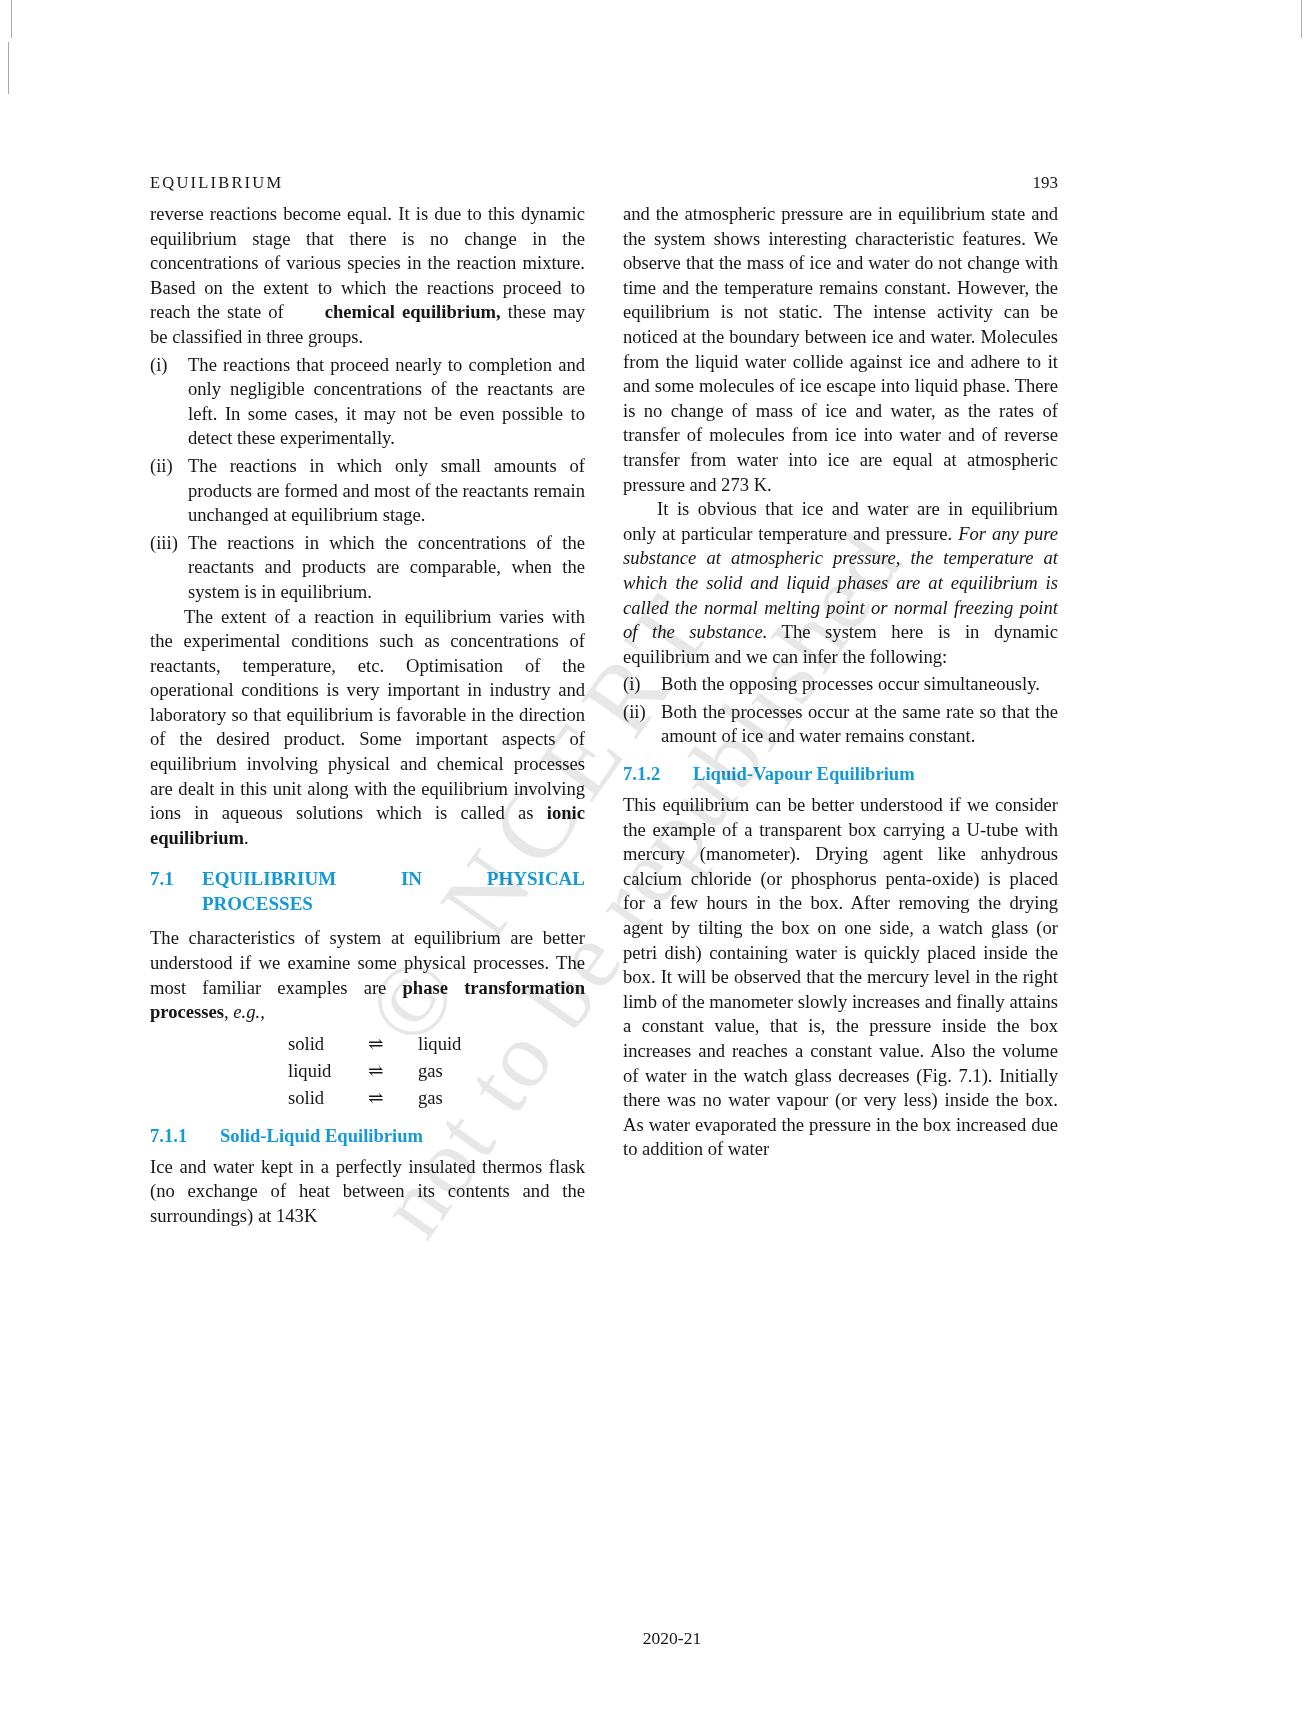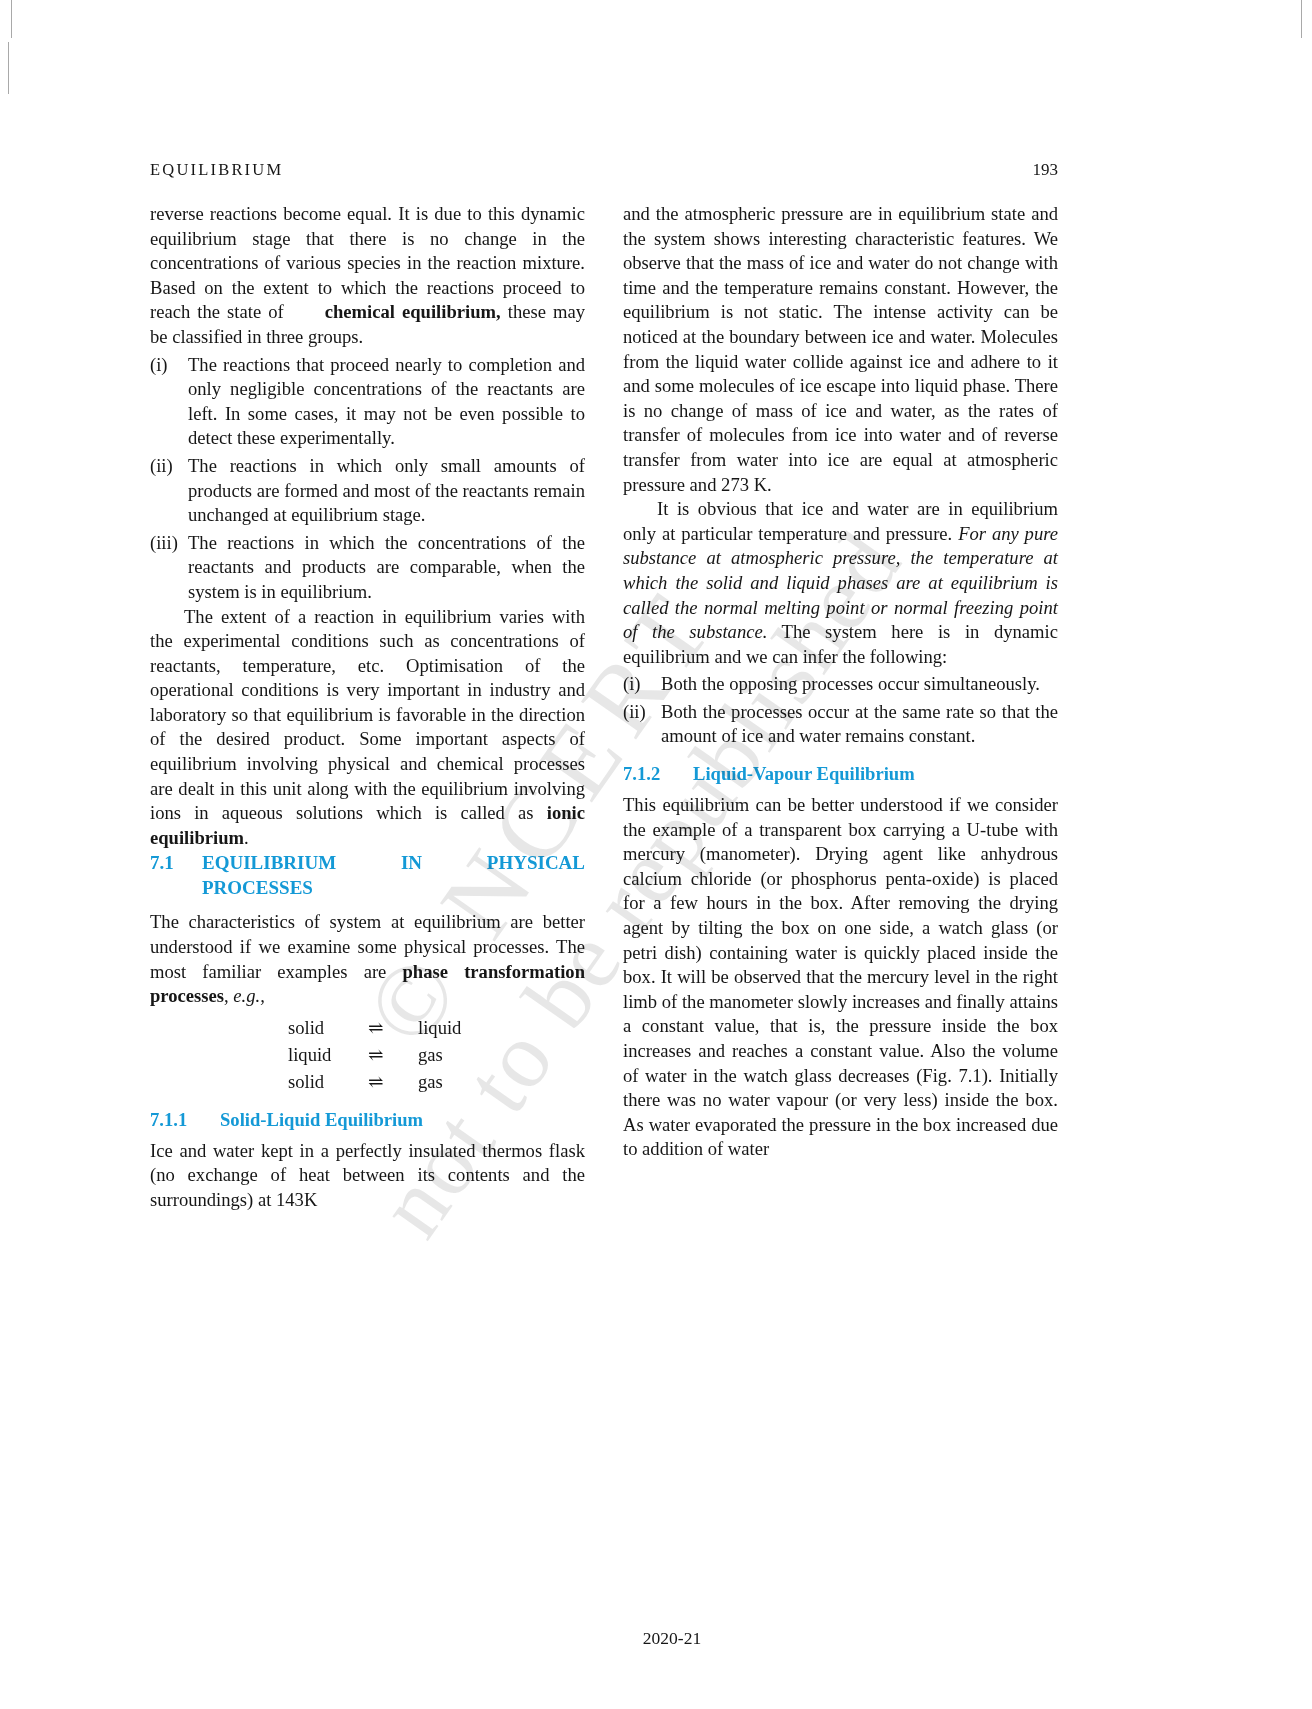--- a/index.html
+++ b/index.html
@@ -22,42 +22,42 @@
   .watermark {
     position:absolute; left:-60px; top:730px; width:1300px;
     text-align:center; transform:rotate(-55deg);
     color:rgba(40,40,40,0.11); pointer-events:none; z-index:6;
     white-space:nowrap;
   }
   .watermark .wm1 { font-size:102px; letter-spacing:14px; line-height:120px; }
   .watermark .wm2 { font-size:94px;  letter-spacing:2px;  line-height:118px; }
 
   .page-header {
-    position:absolute; top:160px; left:150px; width:908px;
+    position:absolute; top:173px; left:150px; width:908px;
     display:flex; justify-content:space-between; align-items:baseline;
   }
   .running-title { font-size:16.5px; letter-spacing:2.2px; }
   .page-number  { font-size:17px; }
 
   .columns {
     position:absolute; top:202px; left:150px; width:908px;
     display:flex; gap:38px; z-index:2;
   }
   .col { width:435px; font-size:18.6px; line-height:24.6px; text-align:justify; }
 
   p.para { margin:0; }
   p.indent { text-indent:34px; }
 
   .list-item { display:flex; margin-top:3px; }
   .list-item .marker  { flex:0 0 38px; text-align:left; }
   .list-item .li-text { flex:1; text-align:justify; }
 
   .section-heading {
     display:flex; color:var(--accent); font-weight:bold;
-    font-size:19px; line-height:25px; margin:0 0 10px;
+    font-size:19px; line-height:25px; margin:16px 0 10px;
   }
   .section-heading .h-num { flex:0 0 52px; }
   .section-heading .h-body { flex:1; }
   .section-heading .h-line1 { text-align:justify; text-align-last:justify; }
   .section-heading .h-line2 { text-align:left; }
 
   .subsection-heading {
     display:flex; color:var(--accent); font-weight:bold;
     font-size:18.6px; line-height:25px; margin:12px 0 7px;gap:12px;
   }

